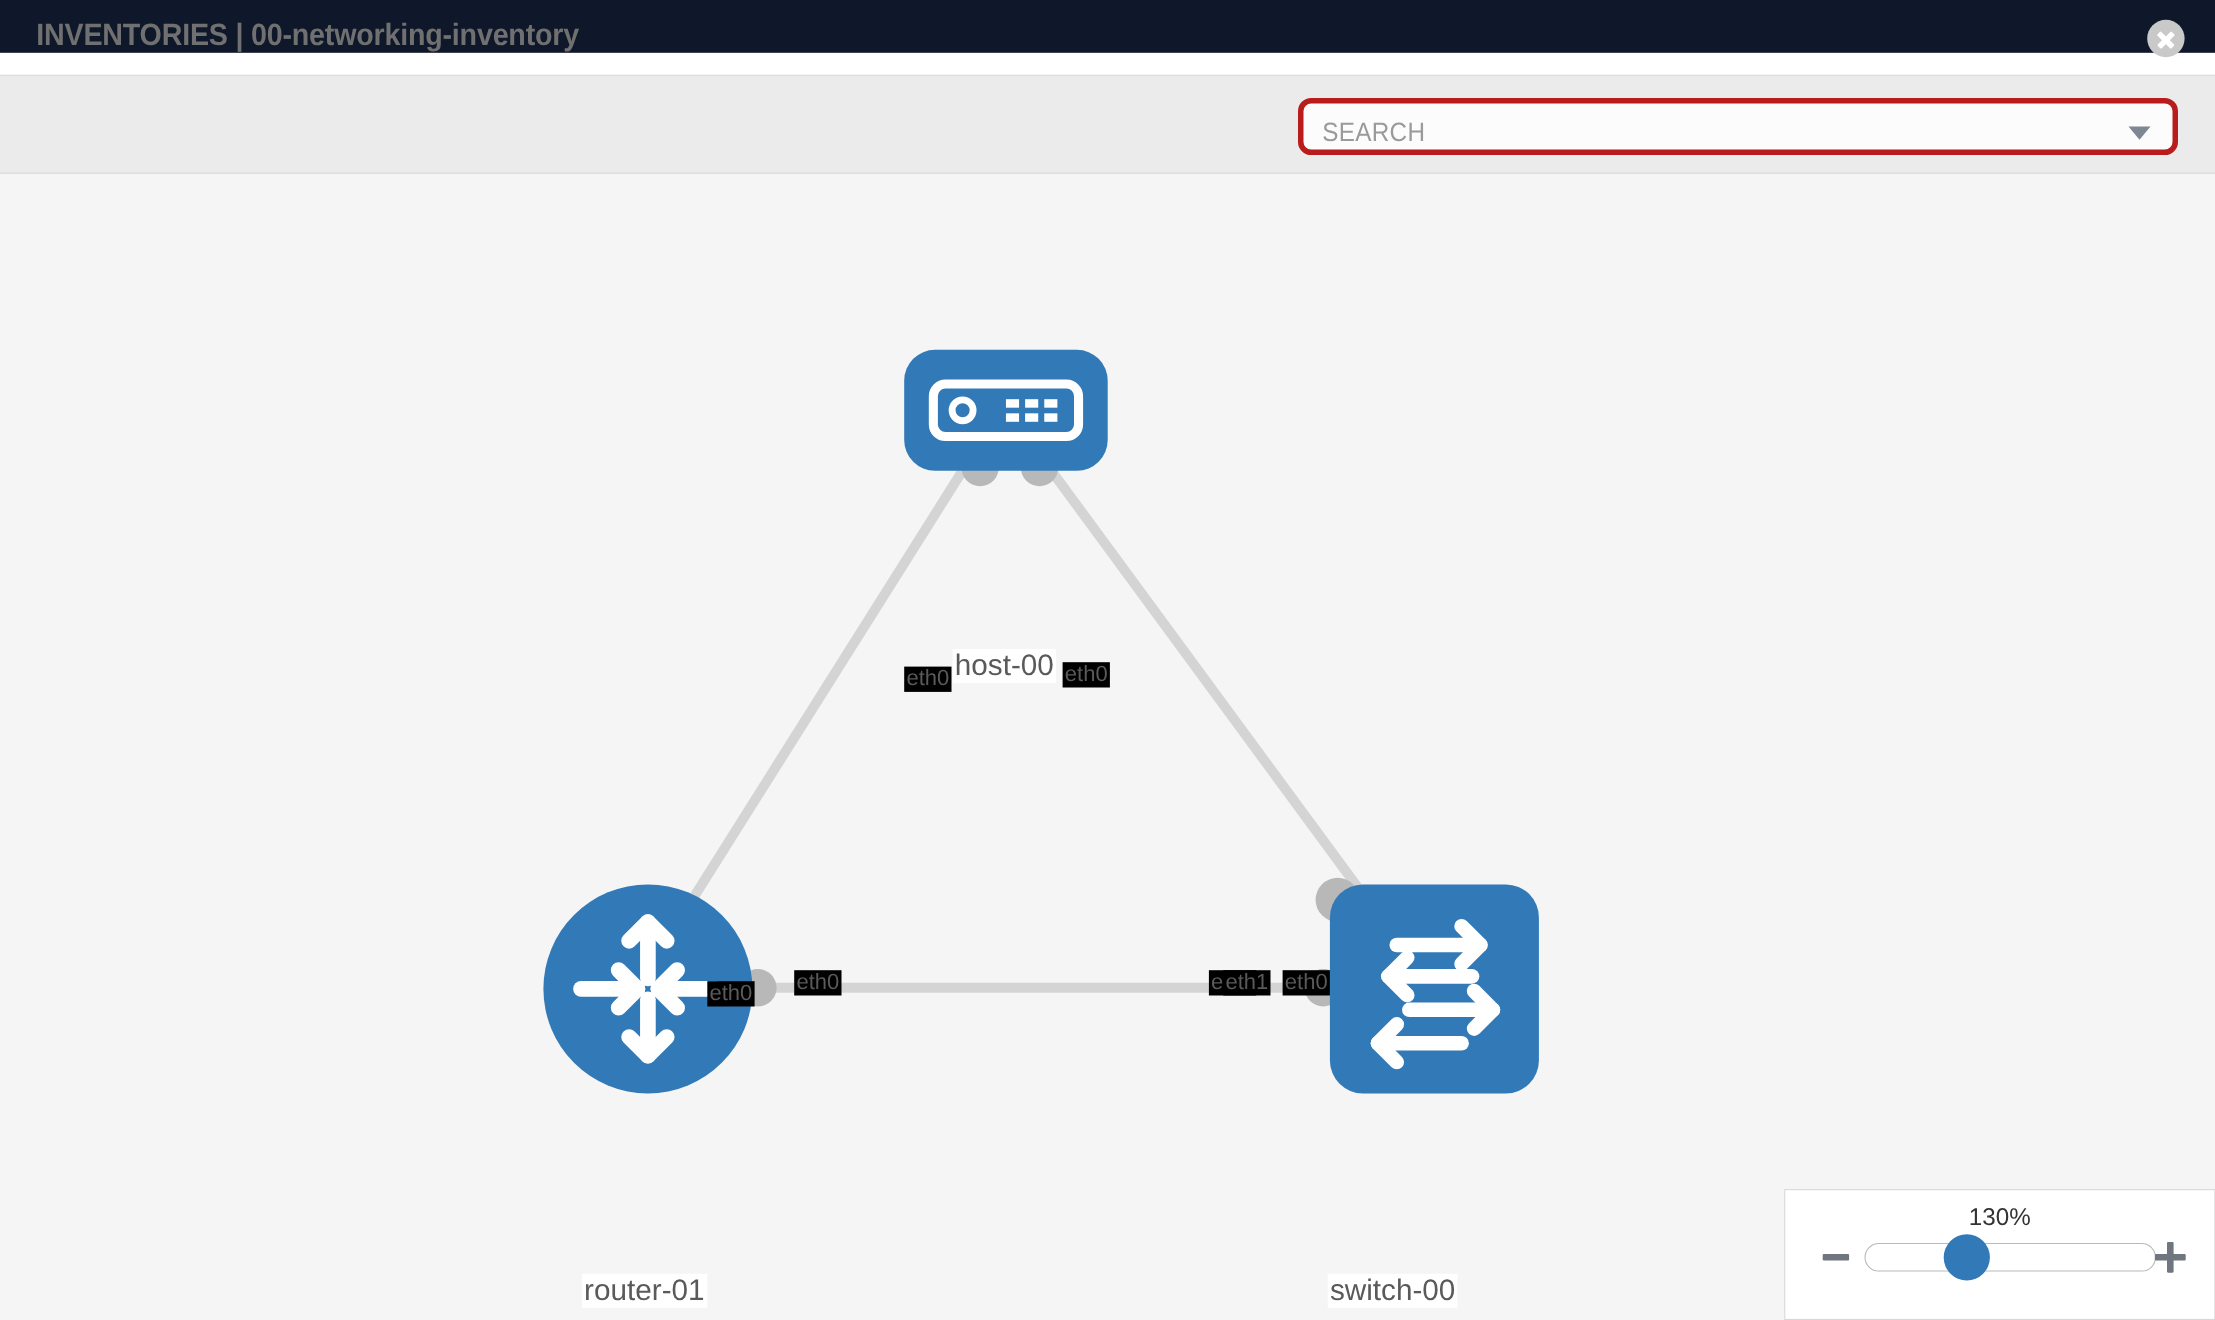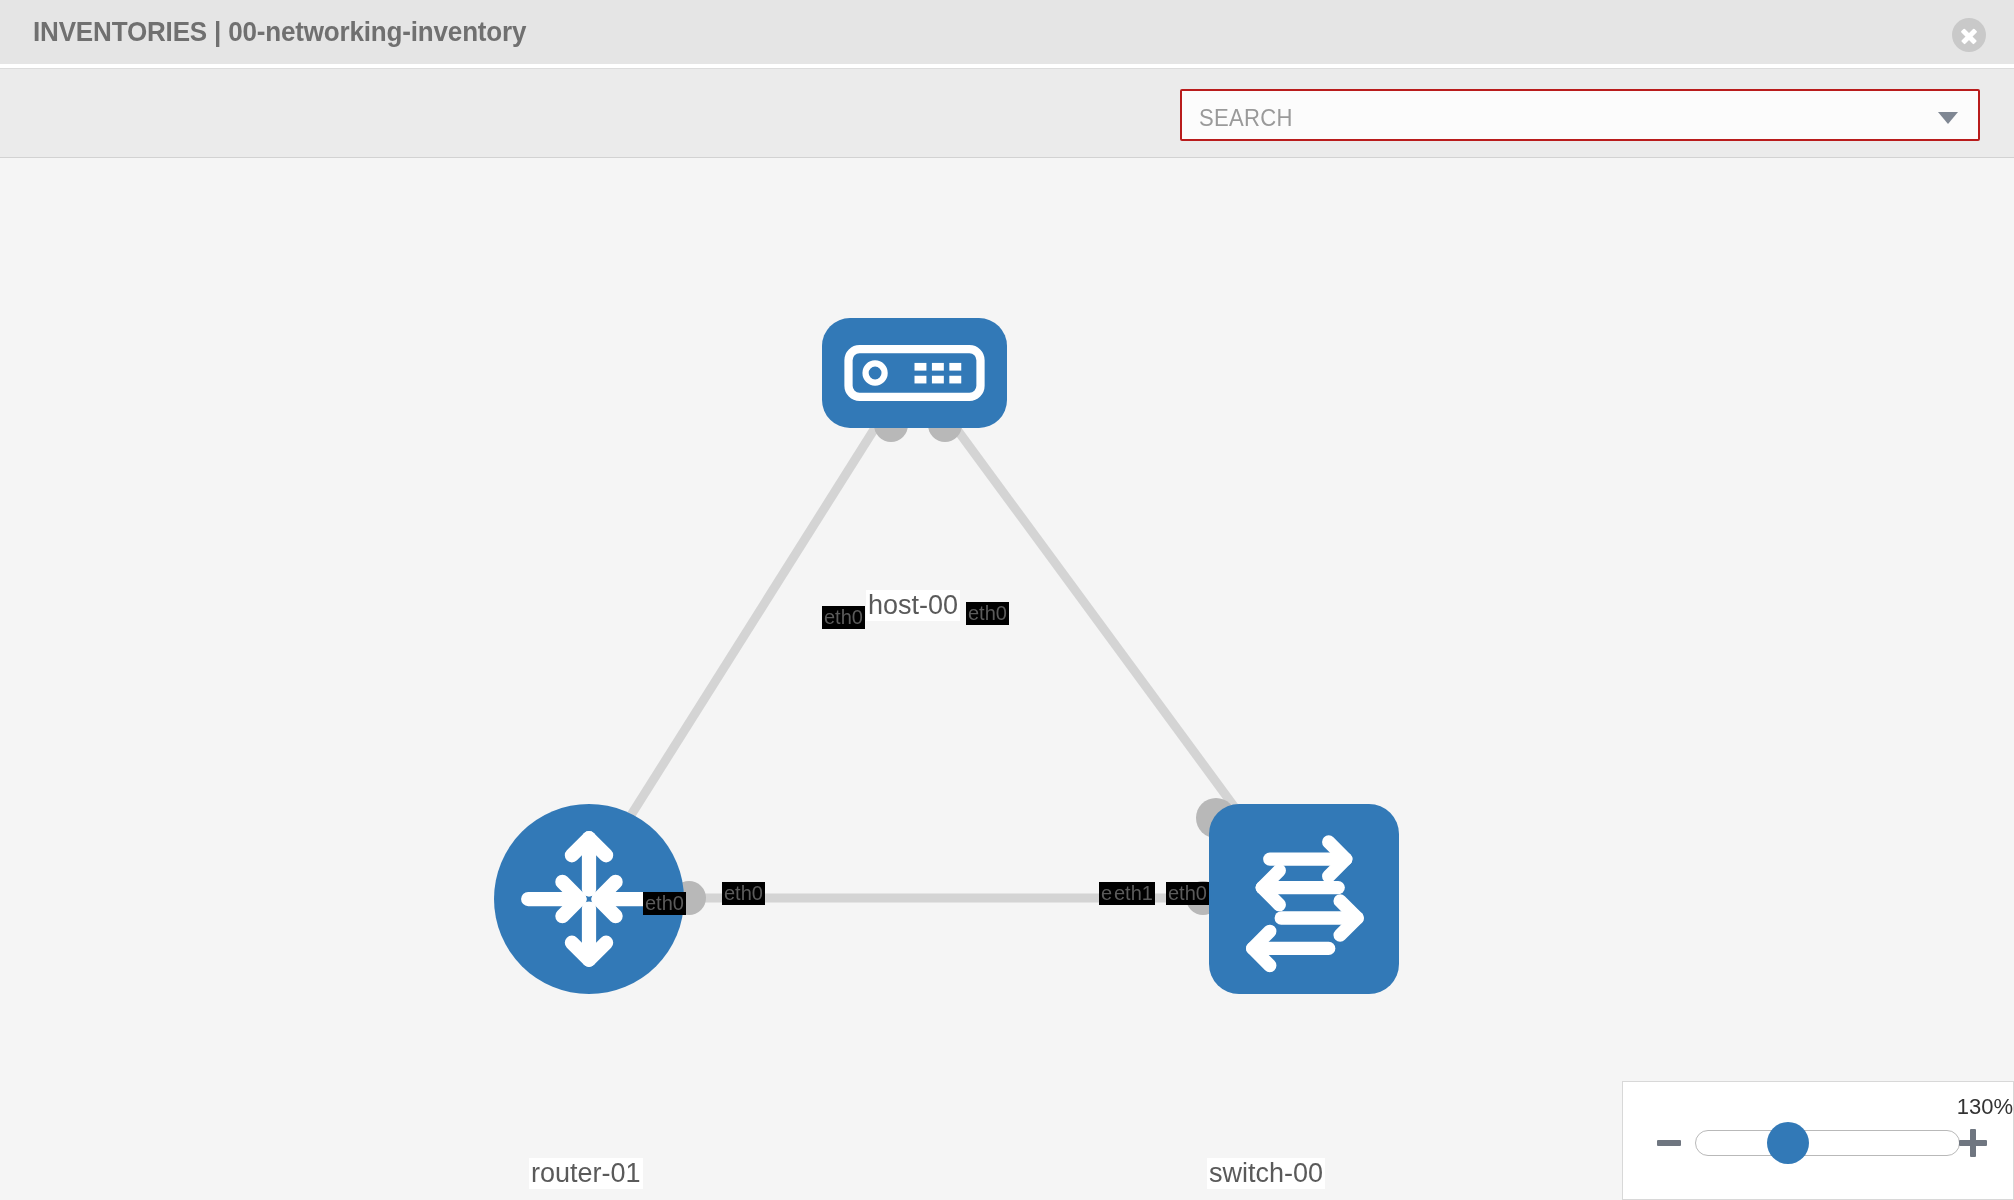--- a/index.html
+++ b/index.html
@@ -13,22 +13,22 @@
     font-family: "Liberation Sans", sans-serif;
     overflow: hidden;
     position: relative;
   }
 
   
   #header {
     position: absolute;
     left: 0; top: 0;
     width: 2014px;
-    height: 64px;
-    background: #e5e5e5;
+    height: 48px;
+    background: #0f172a;
     box-sizing: border-box;
     text-align: right;
   }
   #page-title {
     position: absolute;
     left: 33px;
     top: 16px;
     font-size: 28px;
     font-weight: bold;
     color: #707070;
@@ -117,22 +117,22 @@
     width: 38px; height: 38px;
     cursor: pointer;
   }
   #search-box {
     position: absolute;
     left: 1180px;
     top: 20px;
     width: 800px;
     height: 52px;
     background: #fcfcfc;
-    border: 2px solid #b91c1c;
-    border-radius: 2px;
+    border: 5px solid #b91c1c;
+    border-radius: 12px;
     box-sizing: border-box;
     cursor: text;
   }
   #search-box .placeholder {
     position: absolute;
     left: 17px;
     top: 13px;
     font-size: 24px;
     color: #9a9a9a;
     letter-spacing: 0.3px;
@@ -212,21 +212,21 @@
     width: 392px;
     height: 119px;
     background: #ffffff;
     border: 1px solid #d8d8d8;
     box-sizing: border-box;
   }
   #zoom-level {
     position: absolute;
     top: 12px;
     left: 0; right: 0;
-    text-align: right;
+    text-align: center;
     font-size: 22px;
     color: #333333;
   }
   #zoom-minus {
     position: absolute;
     left: 34px;
     top: 58px;
     width: 24px;
     height: 6px;
     background: #6f7680;

